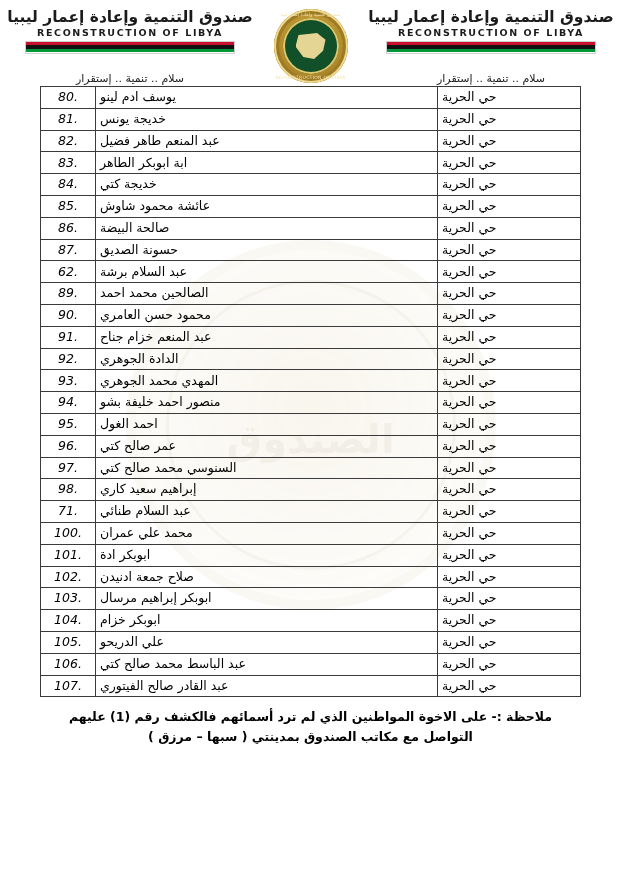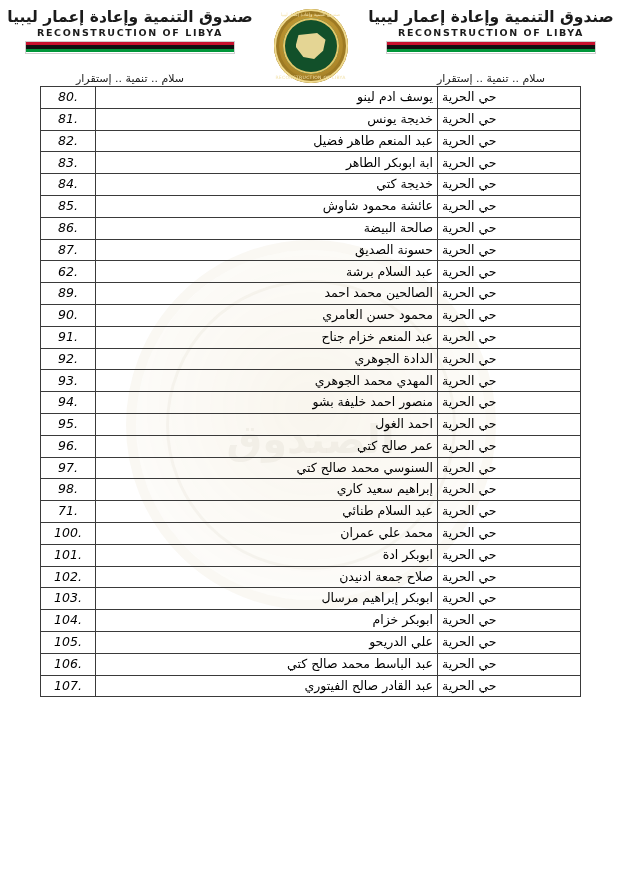--- a/index.html
+++ b/index.html
@@ -189,21 +189,21 @@
     white-space: nowrap;
     overflow: hidden;
   }
   td.col-num {
     width: 46px;
     text-align: center;
     direction: ltr;
     font-style: italic;
   }
   td.col-name {
-    text-align: right;
+    text-align: left;
   }
   td.col-area {
     width: 134px;
     text-align: left;
   }
 
   
   .note {
     position: relative;
     z-index: 3;
@@ -404,14 +404,18 @@
           </tr>
           <tr>
             <td class="col-area">حي الحرية</td>
             <td class="col-name">عبد القادر صالح الفيتوري</td>
             <td class="col-num">107.</td>
           </tr>
         </tbody>
     </table>
   </div>
 
+  <div class="note">
+    <div>ملاحظة :- على الاخوة المواطنين الذي لم ترد أسمائهم فالكشف رقم (1) عليهم</div>
+    <div>التواصل مع مكاتب الصندوق بمدينتي ( سبها – مرزق )</div>
+  </div>
 
 </div>
 
 </body></html>

